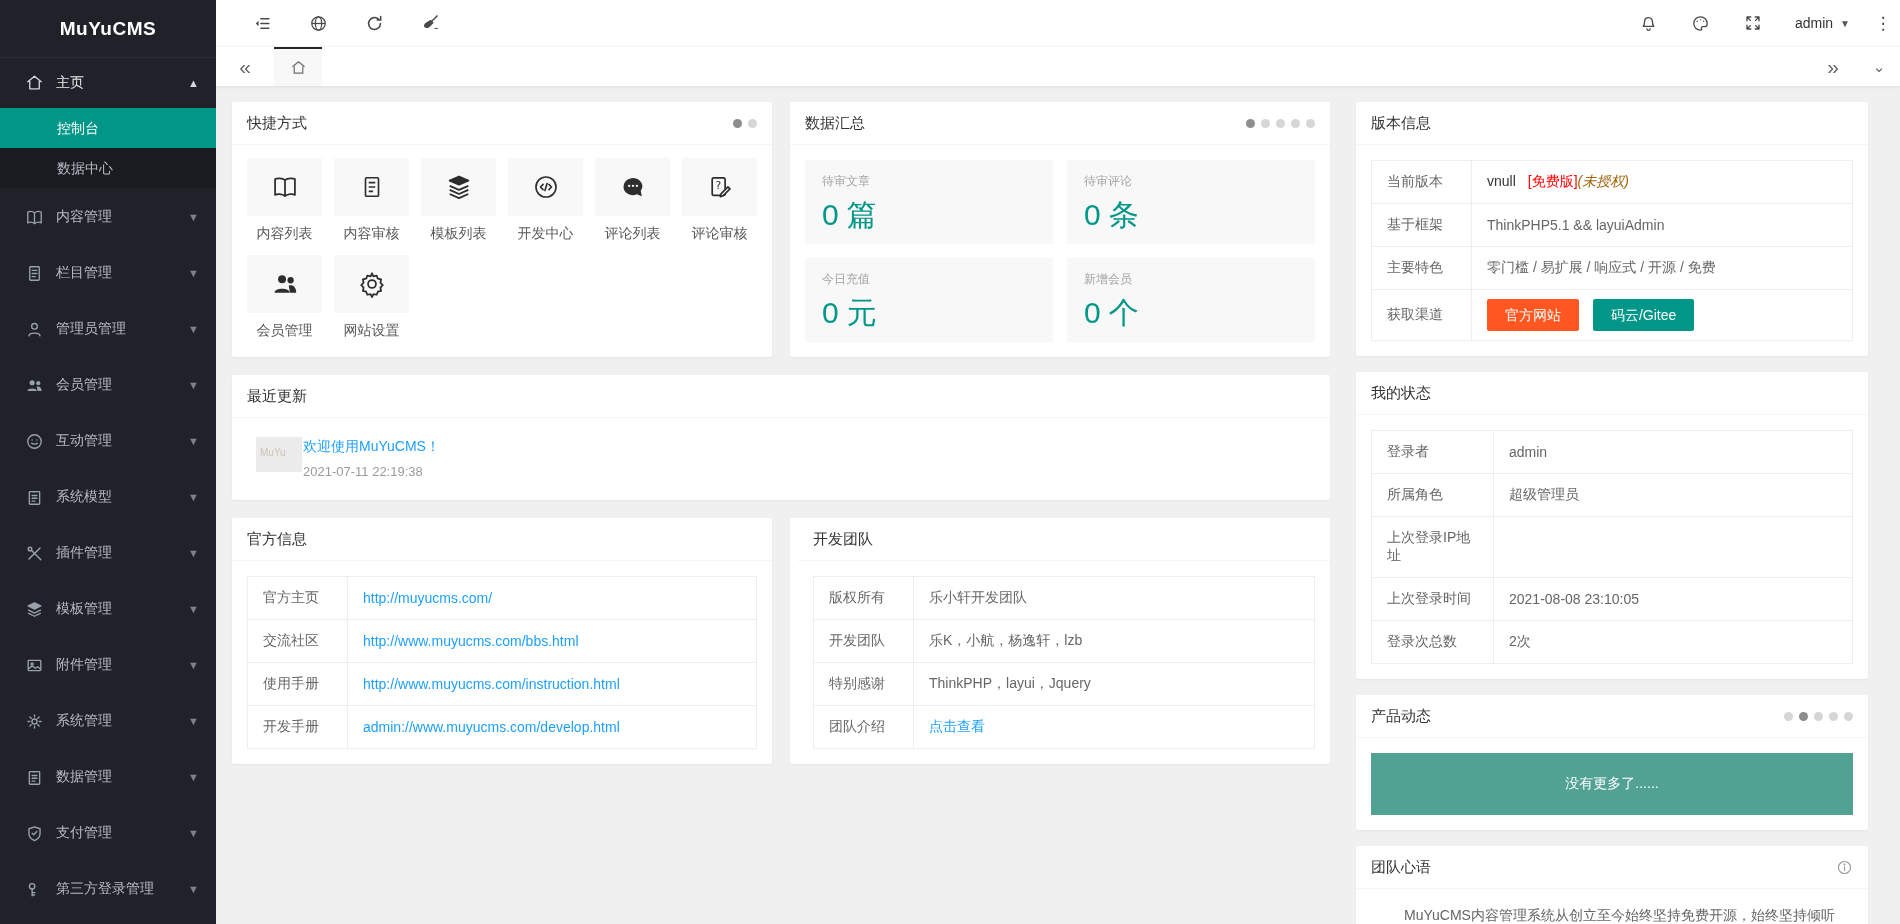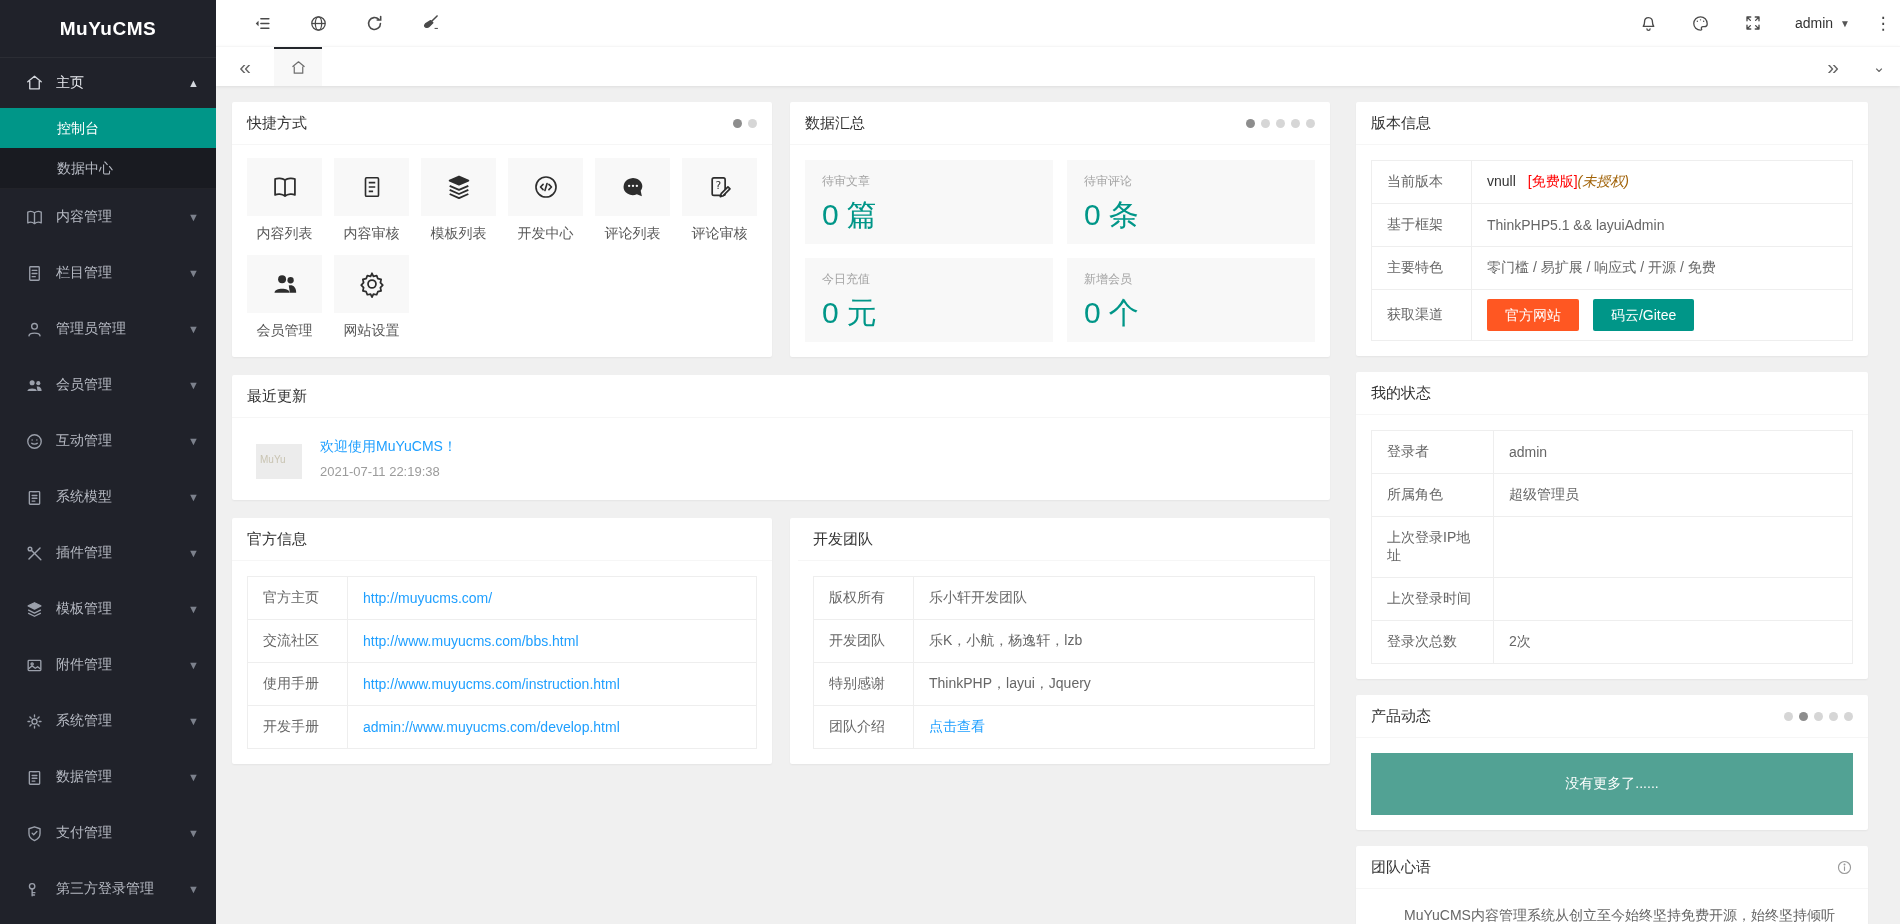--- a/index.html
+++ b/index.html
@@ -78,21 +78,21 @@
   .red { color:#ff0000; }
   .blue { color:#a16207;font-style:italic; }
   a.lnk { color:#1e9fff; text-decoration:none; cursor:pointer; }
   .btn { display:inline-block; padding:9px 18px; font-size:14px; color:#fff; border:none; border-radius:2px; cursor:pointer; line-height:1; }
   .btn-orange { background:#ff5722; }
   .btn-teal { background:#009688; margin-left:10px; }
   .vn { color:#333; margin-right:12px; }
 
   
   .recent-body { padding:19px 15px 21px 24px; }
-  .recent-item { display:flex; gap:18px; align-items:flex-end; cursor:pointer; }
+  .recent-item { display:flex; gap:1px; align-items:flex-start; cursor:pointer; }
   .thumb { width:46px; height:35px; background:#ececec; flex:none; position:relative; overflow:hidden; }
   .thumb::after { content:"MuYu"; position:absolute; left:4px; top:10px; font-size:10px; color:#c9c4b2; }
   .recent-link { color:#1e9fff; font-size:14px; }
   .recent-time { color:#9b9b9b; font-size:13px; margin-top:8px; }
 
   
   .banner { margin:15px; height:62px; background:#52a294; color:#fff; display:flex; align-items:center; justify-content:center; font-size:14px; }
 
   
   .motto-body { padding:13px 20px 20px; font-size:14px; color:#666; line-height:1.95; }
@@ -548,20 +548,21 @@
           <div class="tr">
             <div class="td-l">所属角色</div>
             <div class="td-v">超级管理员</div>
           </div>
           <div class="tr">
             <div class="td-l">上次登录IP地址</div>
             <div class="td-v"></div>
           </div>
           <div class="tr">
             <div class="td-l">上次登录时间</div>
+            <div class="td-v">2021-08-08 23:10:05</div>
           </div>
           <div class="tr">
             <div class="td-l">登录次总数</div>
             <div class="td-v">2次</div>
           </div>
         </div>
       </div>
 
       <div class="card">
         <div class="card-h">

